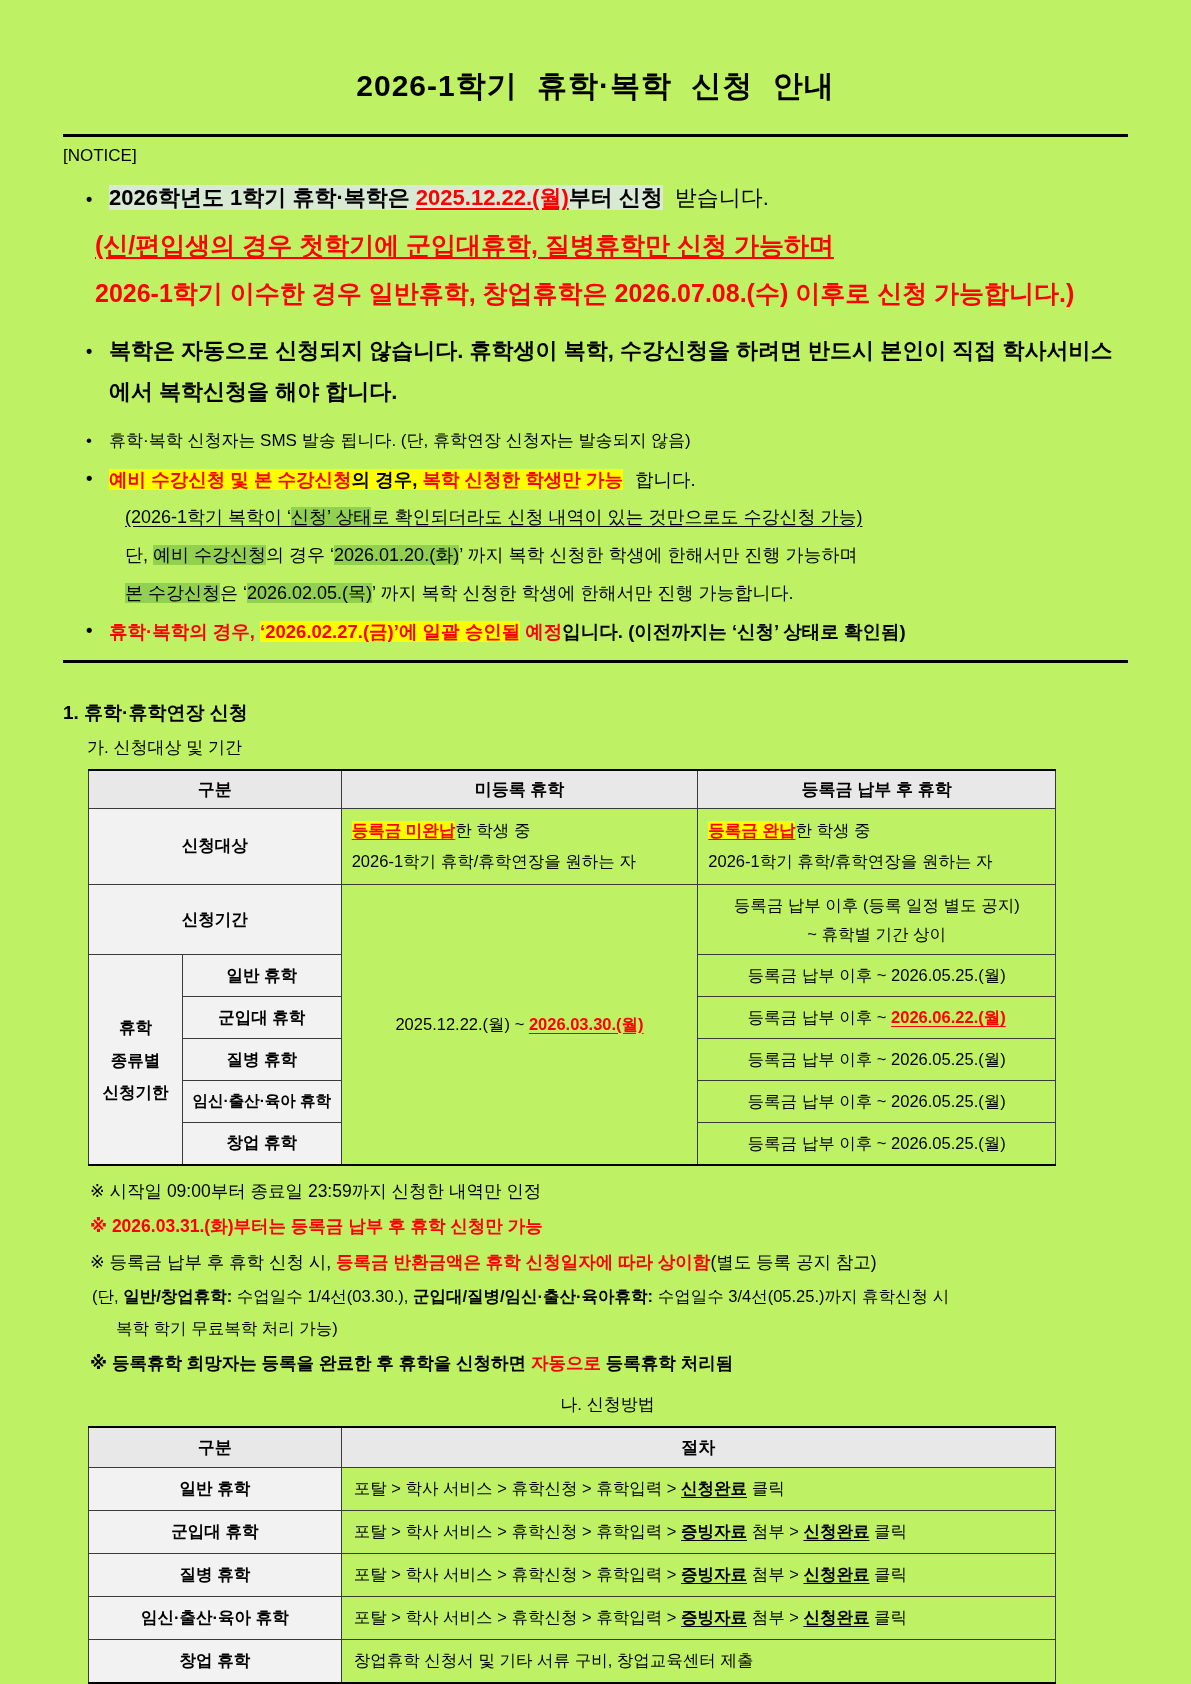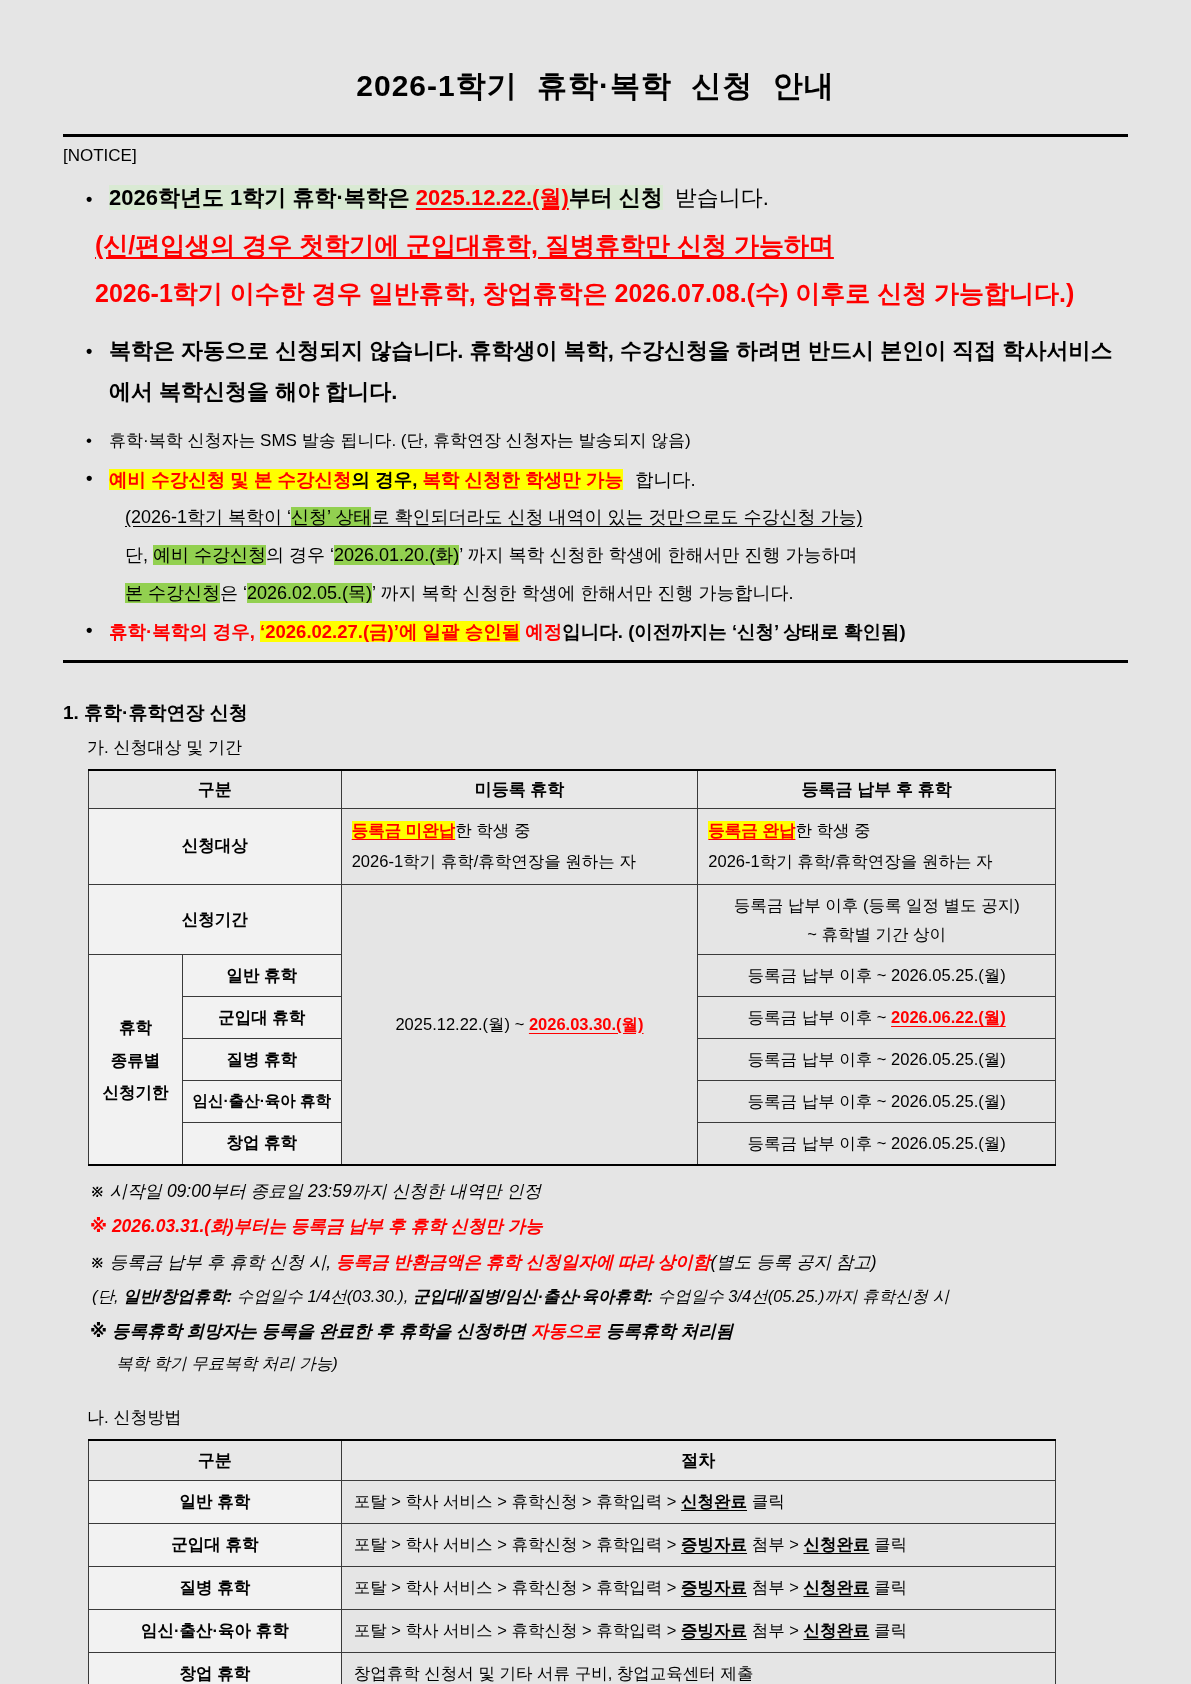--- a/index.html
+++ b/index.html
@@ -1,18 +1,18 @@
 <!DOCTYPE html>
 <html lang="ko"><head>
 <meta charset="utf-8">
 <style>
   * { margin:0; padding:0; box-sizing:border-box; }
   html,body { background:#ffffff; }
   body { font-family:"Liberation Sans","DejaVu Sans",sans-serif; color:#000; }
-  .page { position:relative; width:1191px; height:1684px; margin:0 auto; background:#e5e5e5;
+  .page { position:relative; width:1191px; height:1684px; margin:0 auto; background:#bef264;
           padding:66px 63px 0 63px; overflow:hidden; }
 
   
   .red   { color:#ff0000; }
   .bold  { font-weight:700; }
   .normal{ font-weight:400;padding-left:12px; }
   .u     { text-decoration:underline; text-underline-offset:3px; }
   .hl-mint  { background:#d9ead3; }
   .hl-yellow{ background:#ffff00; }
   .hl-green { background:#92d050; }
@@ -51,24 +51,24 @@
   .pre { white-space:pre-line; }
   #t1 td { height:34px; }
   #t1 tr.tall td { height:66px; }
   #t2 th { padding:8px 4px; }
   #t2 td { height:43px; }
   #t2 td.lbl { font-size:16.5px; }
   #t2 td.proc { padding:4px 12px; text-align:left; vertical-align:middle; }
 
   
   .notes { margin:13px 0 0 27px; font-size:17.5px; }
-  .note  { margin-top:10px; line-height:1.45;font-style:italic; }
+  .note  { margin-top:10px; line-height:1.45; }
   .note-indent { margin-left:2px; }
   .note-indent2{ margin-left:26px; margin-top:8px; }
-  .gap-b { margin-top:30px; }
+  .gap-b { margin-top:17px;text-align:center; }
 </style>
 </head>
 <body>
 
 <div class="page">
 
   <h1 class="title">2026-1학기 휴학·복학 신청 안내</h1>
   <div class="rule"></div>
 
   <div class="notice-label">[NOTICE]</div>
@@ -162,22 +162,22 @@
       <td class="data-c"><span>등록금 납부 이후 ~ </span><span>2026.05.25.(월)</span></td>
     </tr>
   </tbody>
     </table>
 
   <div class="notes">
     <div class="note">※ 시작일 09:00부터 종료일 23:59까지 신청한 내역만 인정</div>
     <div class="note red bold">※ 2026.03.31.(화)부터는 등록금 납부 후 휴학 신청만 가능</div>
     <div class="note"><span>※ 등록금 납부 후 휴학 신청 시, </span><span class="red bold">등록금 반환금액은 휴학 신청일자에 따라 상이함</span><span>(별도 등록 공지 참고)</span></div>
     <div class="note note-indent" style="font-size:16.5px;"><span>(단, </span><span class="bold">일반/창업휴학:</span><span> 수업일수 1/4선(03.30.), </span><span class="bold">군입대/질병/임신·출산·육아휴학:</span><span> 수업일수 3/4선(05.25.)까지 휴학신청 시</span></div>
+    <div class="note note-indent2" style="font-size:16.5px;">복학 학기 무료복학 처리 가능)</div>
     <div class="note bold"><span>※ 등록휴학 희망자는 등록을 완료한 후 휴학을 신청하면 </span><span class="red">자동으로</span><span> 등록휴학 처리됨</span></div>
-    <div class="note note-indent2" style="font-size:16.5px;">복학 학기 무료복학 처리 가능)</div>
   </div>
 
   <div class="h-sub gap-b">나. 신청방법</div>
 
   <table id="t2">
     <colgroup>
         <col style="width:253px">
         <col style="width:715px">
       </colgroup>
     <tbody>

